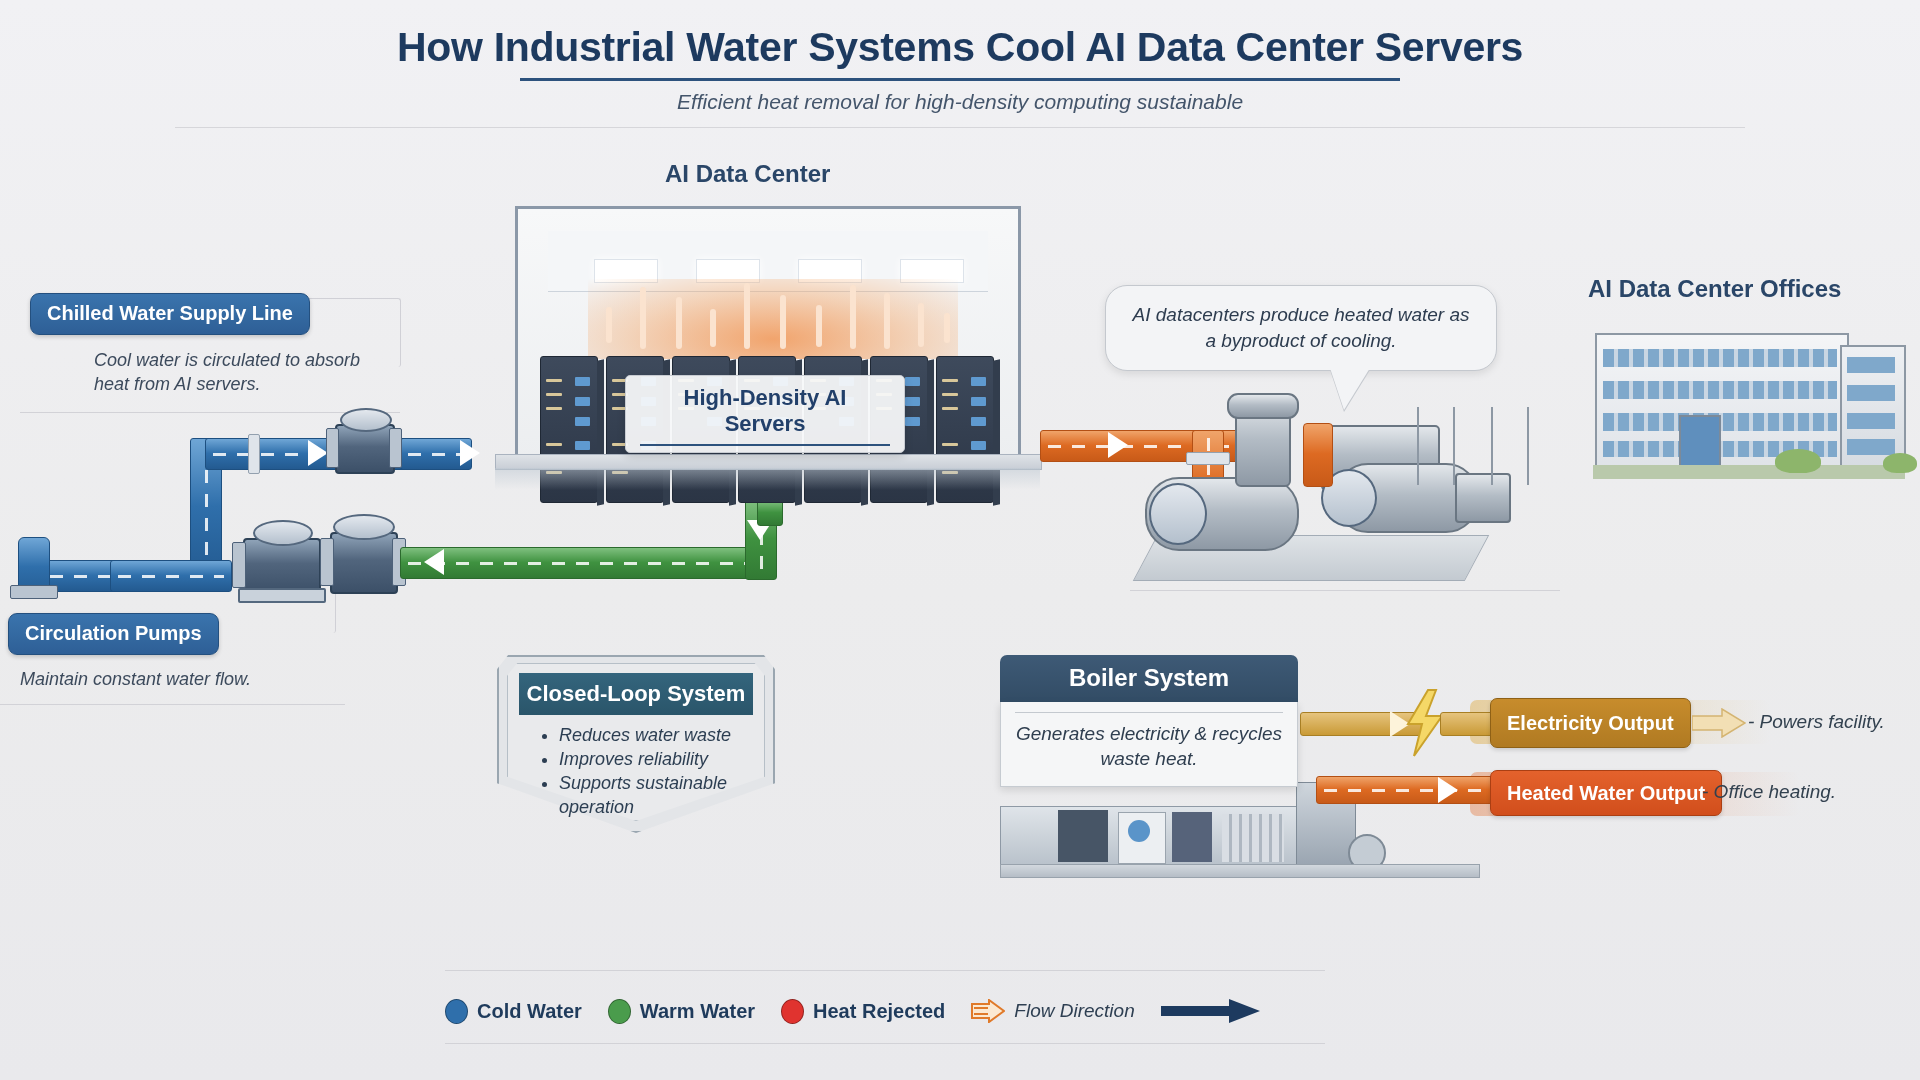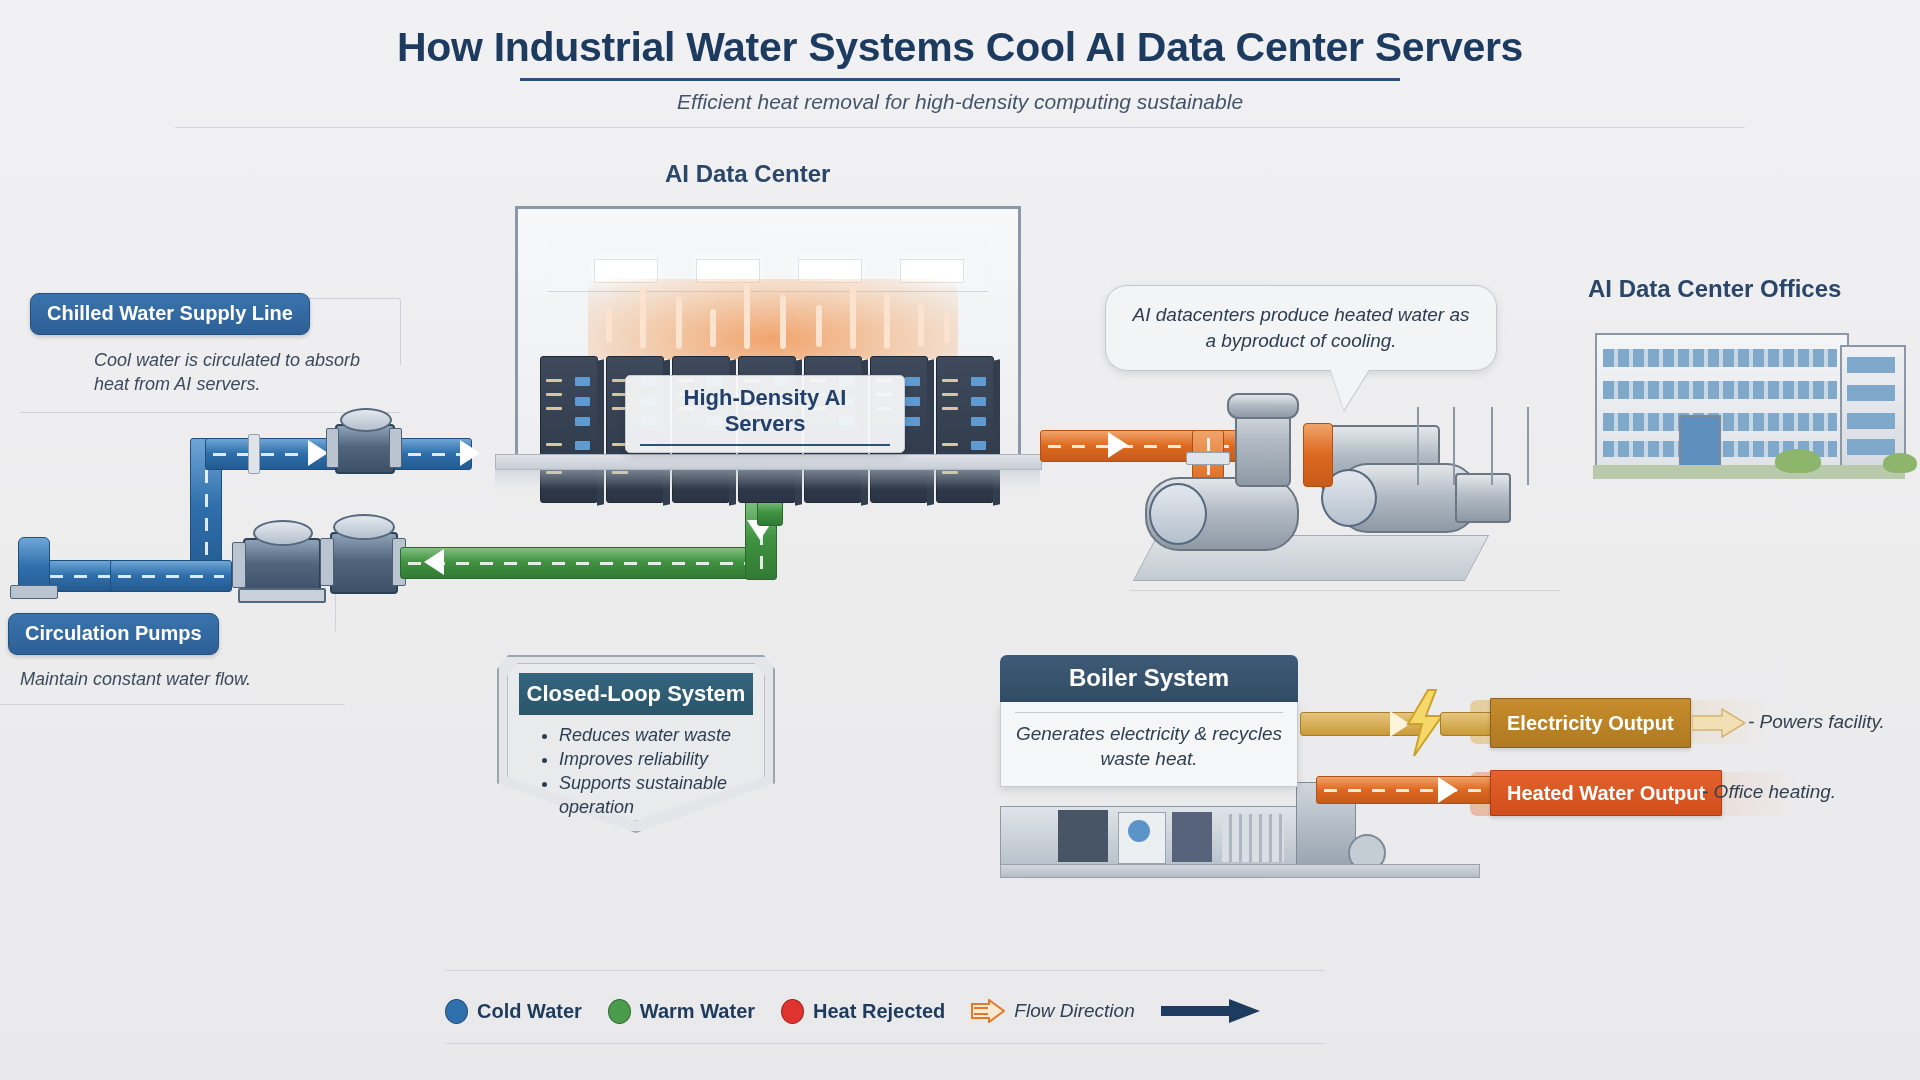--- a/index.html
+++ b/index.html
@@ -124,21 +124,21 @@
   .boiler-hd{background:linear-gradient(180deg,#3e5a76 0%,#324c65 100%);
     border-radius:7px 7px 0 0;color:#fff;font-size:24px;font-weight:700;
     text-align:center;padding:9px 0 10px;}
   .boiler-bd{background:rgba(246,247,248,.95);border:1px solid #c6cbd1;border-top:none;
     box-shadow:0 3px 8px rgba(0,0,0,.12);padding:10px 14px 14px;}
   .boiler-sub{font-size:21px;font-weight:700;color:#1f2d3c;text-align:center;padding-bottom:7px;}
   .boiler-rule{height:1px;background:#c4c9cf;margin:0 0 8px;}
   .boiler-txt{font-size:19px;font-style:italic;color:#2f3e4f;text-align:center;line-height:1.34;}
 
   
-  .outbar{position:absolute;border-radius:1px;color:#fff;font-weight:700;font-size:20px;
+  .outbar{position:absolute;border-radius:7px;color:#fff;font-weight:700;font-size:20px;
     display:flex;align-items:center;padding:0 16px;white-space:nowrap;
     box-shadow:0 2px 4px rgba(0,0,0,.15);}
   .out-elec{background:linear-gradient(180deg,#c78c2c 0%,#b07a22 100%);border:1px solid #8f6116;}
   .out-heat{background:linear-gradient(180deg,#e4622c 0%,#d14e1c 100%);border:1px solid #ab3f13;}
   .out-note{position:absolute;font-size:19px;font-style:italic;color:#32414f;white-space:nowrap;}
   .out-fade{position:absolute;border-radius:7px;}
 
   
   .legend{position:absolute;left:445px;top:983px;width:880px;height:56px;
     display:flex;align-items:center;gap:26px;}

